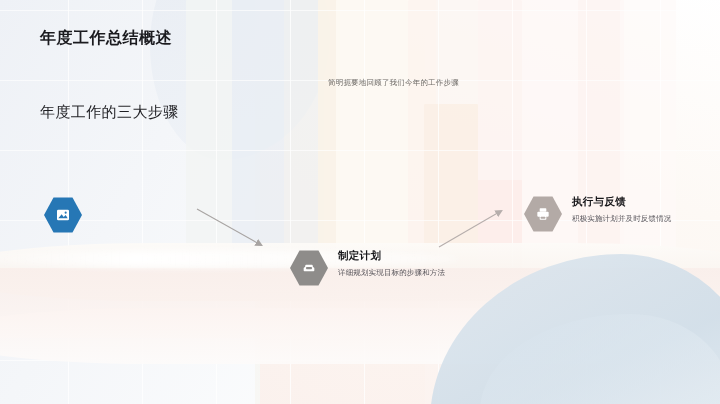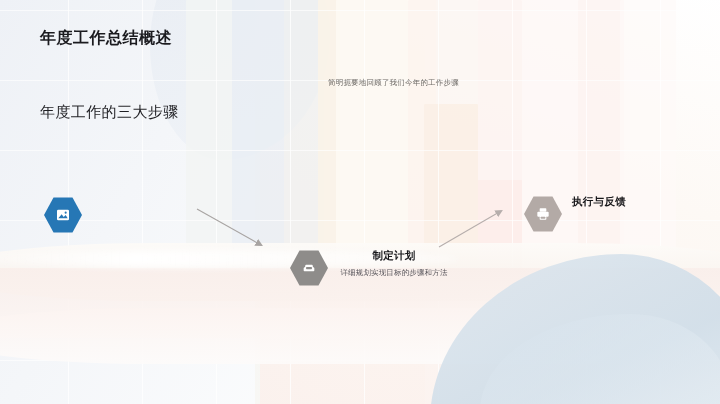--- a/index.html
+++ b/index.html
@@ -129,21 +129,21 @@
   }
   .step-desc {
     font-size:7.5px; color:#57545a; line-height:1.55;
     letter-spacing:.15px;
   }
 
   #step1 { left:44px; top:196px; }
   #step1 .hex { background:#2677b5; }
   #step2 { left:290px; top:249px; }
   #step2 .hex { background:#8e8c8a; }
-  #step2 .step-text { width:112px;text-align:center; }
+  #step2 .step-text { width:112px; }
   #step3 { left:524px; top:195px; }
   #step3 .hex { background:#b3aaa6; }
   #step3 .step-text { width:110px; }
 
   
   .arrow { position:absolute; }
 </style>
 </head>
 <body>
 
@@ -230,16 +230,17 @@
     <div class="hex" style="background: rgb(179, 170, 166);">
       <svg viewBox="0 0 24 24">
         <rect x="7" y="3.5" width="10" height="5" rx="1" fill="#ffffff"></rect>
         <rect x="3.5" y="8.5" width="17" height="7.5" rx="1.5" fill="#ffffff"></rect>
         <rect x="7" y="15" width="10" height="5.5" rx="1" fill="#ffffff"></rect>
         <rect x="8.6" y="16.3" width="6.8" height="3" rx=".6" fill="#b3aaa6"></rect>
       </svg>
     </div>
     <div class="step-text">
       <div class="step-title">执行与反馈</div>
+      <div class="step-desc">积极实施计划并及时反馈情况</div>
     </div>
   </div>
 
 </div>
 
 </body></html>

